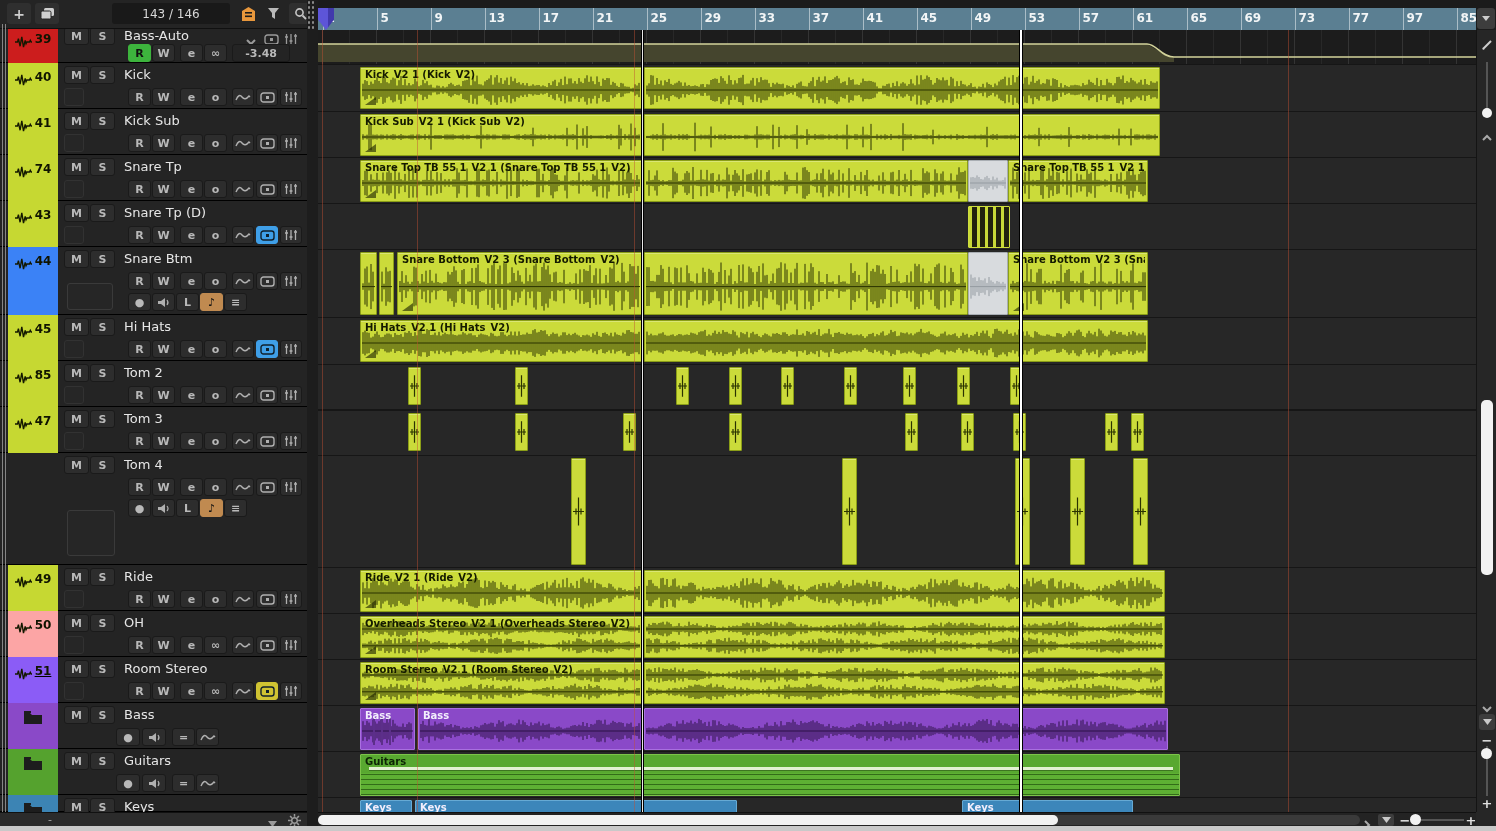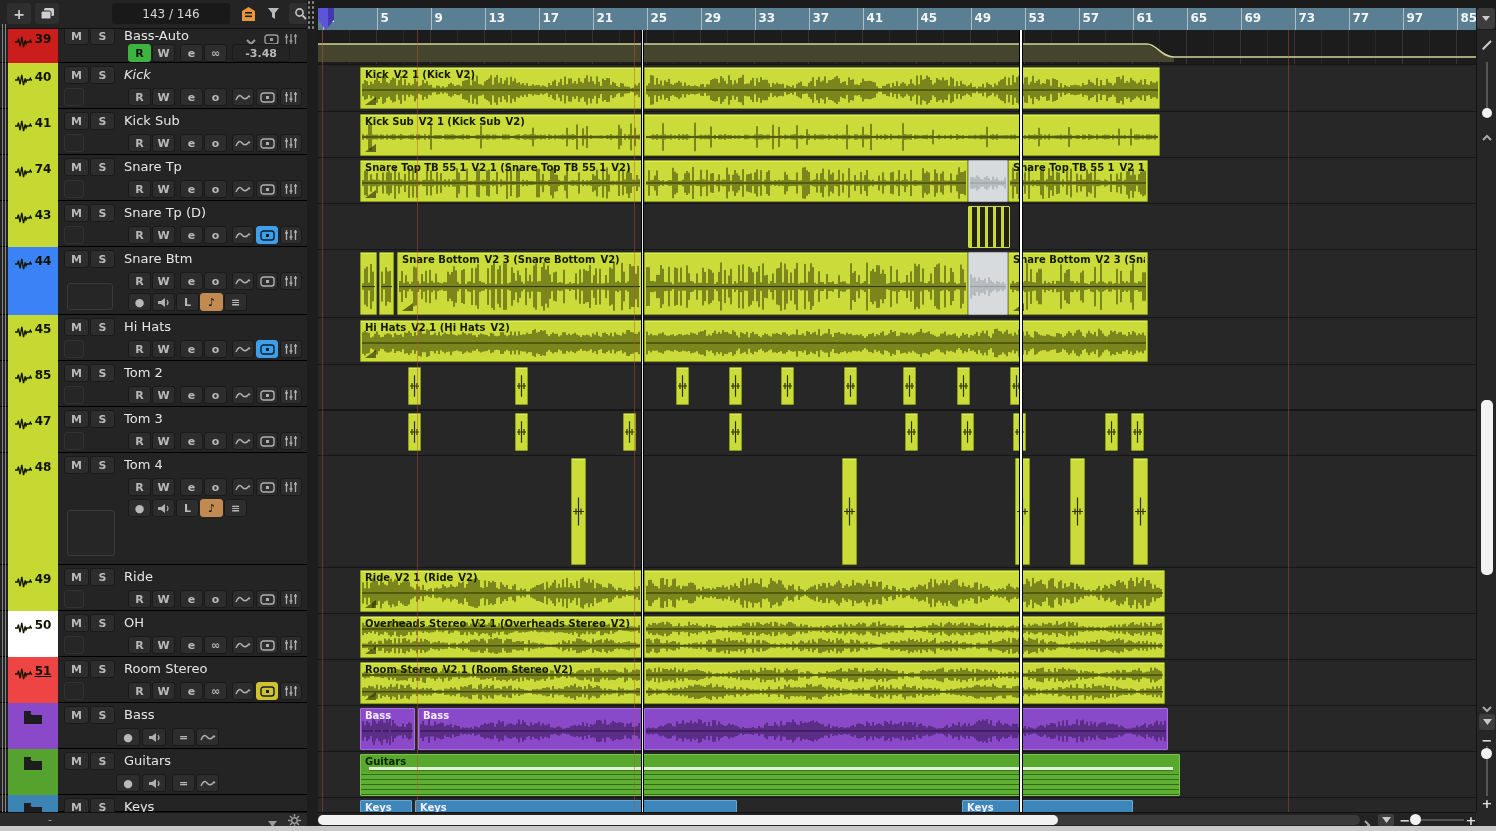--- a/index.html
+++ b/index.html
@@ -130,21 +130,21 @@
       </div>
       <div class="trow" style="top: 35px; height: 45px;">
         <div class="tcell" style="background: rgb(198, 216, 50); padding-top: 4px;">
           <div style="margin-top: 4px;"><svg width="17" height="12" viewBox="0 0 20 14">
               <path d="M0 7H3L4 3 6 12 8 1 10 13 12 5 13 9 14 7H17L18 5 19 7H20" fill="none" stroke="#141800" stroke-width="1.6"></path>
             </svg></div>
           <div class="tnum">40</div>
         </div>
         <div class="b" style="left: 64px; top: 3px; width: 25px;">M</div>
         <div class="b" style="left: 90px; top: 3px; width: 25px;">S</div>
-        <div class="tname" style="top: 4px; max-width: 118px; font-style: italic;">Kick</div>
+        <div class="tname" style="top: 4px; max-width: 118px;">Kick</div>
         <div class="chk" style="left: 64px; top: 25px;"></div>
         <div class="b" style="left: 128px; top: 25px; width: 23px;">R</div>
         <div class="b" style="left: 152px; top: 25px; width: 23px;">W</div>
         <div class="b" style="left: 180px; top: 25px; width: 23px;">e</div>
         <div class="b" style="left: 204px; top: 25px; width: 23px;">o</div>
         <div class="b" style="left: 232px; top: 25px; width: 22px;">
           <svg width="16" height="11" viewBox="0 0 16 11">
             <path d="M1 8 Q4 1 7 5 T14 4 L15 5" fill="none" stroke="#b0b0b0" stroke-width="1.4"></path>
           </svg>
         </div>
@@ -412,26 +412,20 @@
         <div class="b" style="left: 280px; top: 25px; width: 22px;">
           <svg width="14" height="12" viewBox="0 0 14 12">
             <g stroke="#b0b0b0" stroke-width="1.3">
               <path d="M2.5 1v10M7 1v10M11.5 1v10"></path>
               <path d="M1 4h3M5.5 8h3M10 3h3"></path>
             </g>
           </svg>
         </div>
       </div>
       <div class="trow" style="top: 425px; height: 111px;">
-        <div class="tcell" style="background: rgb(198, 216, 50); padding-top: 4px;">
-          <div style="margin-top: 4px;"><svg width="17" height="12" viewBox="0 0 20 14">
-              <path d="M0 7H3L4 3 6 12 8 1 10 13 12 5 13 9 14 7H17L18 5 19 7H20" fill="none" stroke="#141800" stroke-width="1.6"></path>
-            </svg></div>
-          <div class="tnum">48</div>
-        </div>
         <div class="b" style="left: 64px; top: 3px; width: 25px;">M</div>
         <div class="b" style="left: 90px; top: 3px; width: 25px;">S</div>
         <div class="tname" style="top: 4px; max-width: 118px;">Tom 4</div>
         <div class="b" style="left: 128px; top: 25px; width: 23px;">R</div>
         <div class="b" style="left: 152px; top: 25px; width: 23px;">W</div>
         <div class="b" style="left: 180px; top: 25px; width: 23px;">e</div>
         <div class="b" style="left: 204px; top: 25px; width: 23px;">o</div>
         <div class="b" style="left: 232px; top: 25px; width: 22px;">
           <svg width="16" height="11" viewBox="0 0 16 11">
             <path d="M1 8 Q4 1 7 5 T14 4 L15 5" fill="none" stroke="#b0b0b0" stroke-width="1.4"></path>
@@ -492,21 +486,21 @@
         <div class="b" style="left: 280px; top: 25px; width: 22px;">
           <svg width="14" height="12" viewBox="0 0 14 12">
             <g stroke="#b0b0b0" stroke-width="1.3">
               <path d="M2.5 1v10M7 1v10M11.5 1v10"></path>
               <path d="M1 4h3M5.5 8h3M10 3h3"></path>
             </g>
           </svg>
         </div>
       </div>
       <div class="trow" style="top: 583px; height: 45px;">
-        <div class="tcell" style="background: #ffffff; padding-top: 4px;">
+        <div class="tcell" style="background: #fca5a5; padding-top: 4px;">
           <div style="margin-top: 4px;"><svg width="17" height="12" viewBox="0 0 20 14">
               <path d="M0 7H3L4 3 6 12 8 1 10 13 12 5 13 9 14 7H17L18 5 19 7H20" fill="none" stroke="#141800" stroke-width="1.6"></path>
             </svg></div>
           <div class="tnum">50</div>
         </div>
         <div class="b" style="left: 64px; top: 3px; width: 25px;">M</div>
         <div class="b" style="left: 90px; top: 3px; width: 25px;">S</div>
         <div class="tname" style="top: 4px; max-width: 118px;">OH</div>
         <div class="chk" style="left: 64px; top: 25px;"></div>
         <div class="b" style="left: 128px; top: 25px; width: 23px;">R</div>
@@ -527,21 +521,21 @@
         <div class="b" style="left: 280px; top: 25px; width: 22px;">
           <svg width="14" height="12" viewBox="0 0 14 12">
             <g stroke="#b0b0b0" stroke-width="1.3">
               <path d="M2.5 1v10M7 1v10M11.5 1v10"></path>
               <path d="M1 4h3M5.5 8h3M10 3h3"></path>
             </g>
           </svg>
         </div>
       </div>
       <div class="trow" style="top: 629px; height: 45px;">
-        <div class="tcell" style="background: #ef4444; padding-top: 4px; text-decoration: underline;">
+        <div class="tcell" style="background: #8b5cf6; padding-top: 4px; text-decoration: underline;">
           <div style="margin-top: 4px;"><svg width="17" height="12" viewBox="0 0 20 14">
               <path d="M0 7H3L4 3 6 12 8 1 10 13 12 5 13 9 14 7H17L18 5 19 7H20" fill="none" stroke="#141800" stroke-width="1.6"></path>
             </svg></div>
           <div class="tnum">51</div>
         </div>
         <div class="b" style="left: 64px; top: 3px; width: 25px;">M</div>
         <div class="b" style="left: 90px; top: 3px; width: 25px;">S</div>
         <div class="tname" style="top: 4px; max-width: 118px;">Room Stereo</div>
         <div class="chk" style="left: 64px; top: 25px;"></div>
         <div class="b" style="left: 128px; top: 25px; width: 23px;">R</div>

